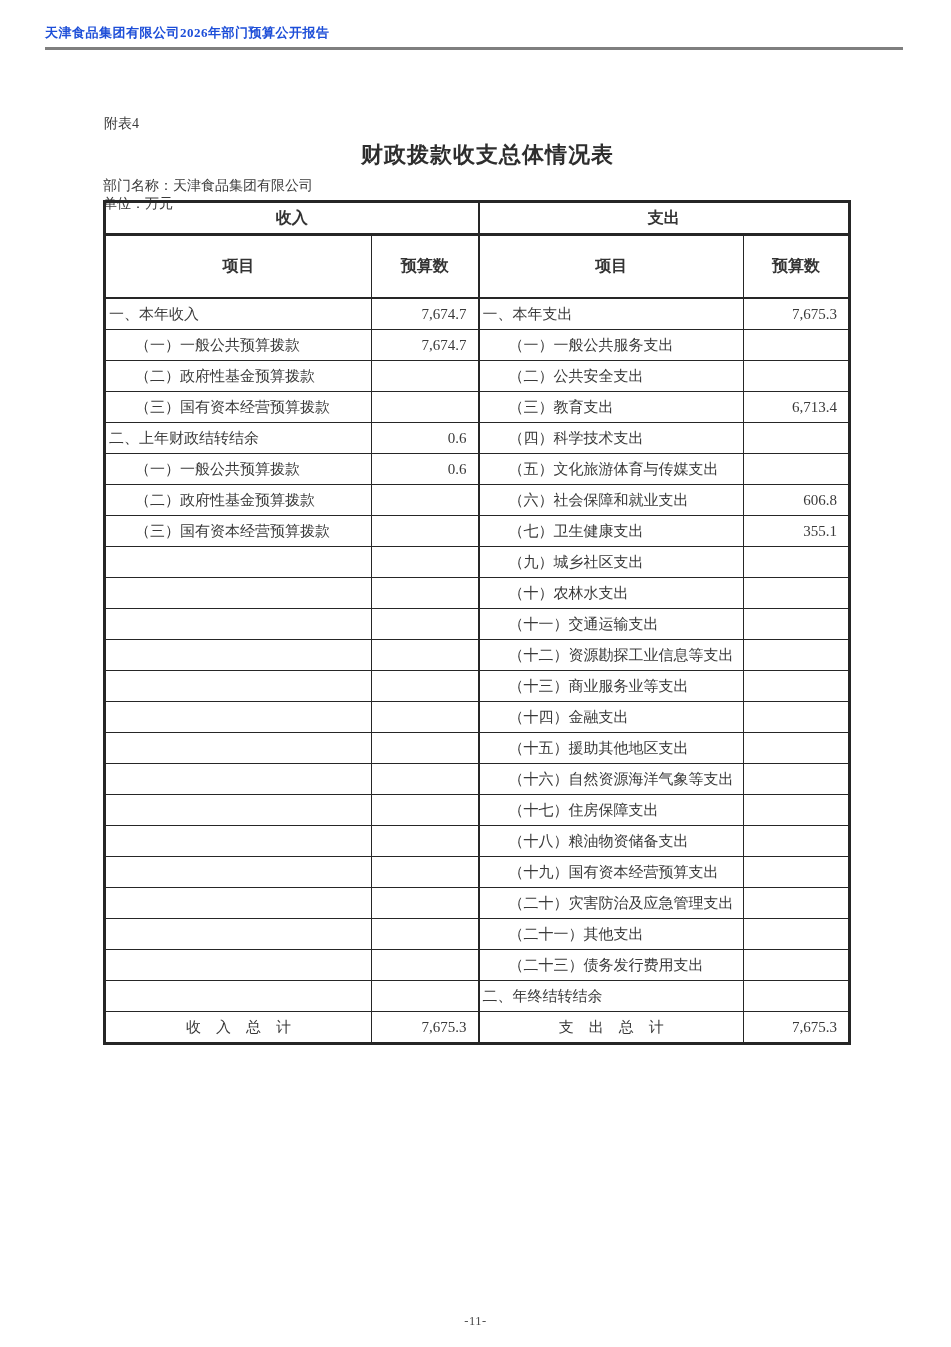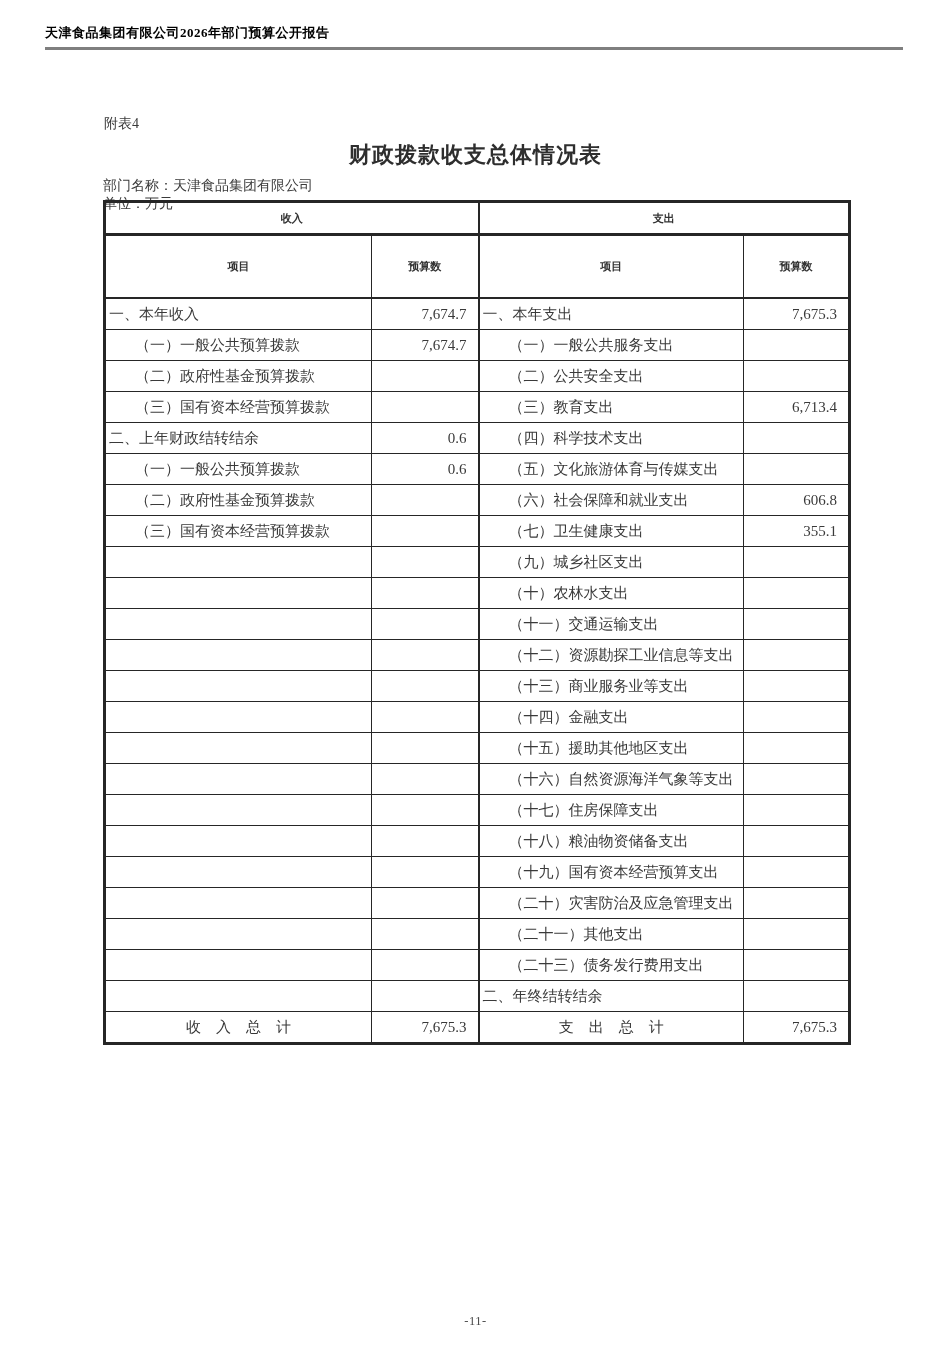--- a/index.html
+++ b/index.html
@@ -16,21 +16,21 @@
     color: #383838;
     overflow: hidden;
   }
   
   .report-title {
     position: absolute;
     left: 45px;
     top: 24px;
     font-size: 13px;
     font-weight: bold;
-    color: #000000;
+    color: #1d4ed8;
     letter-spacing: 0.5px;
   }
   .header-rule {
     position: absolute;
     left: 45px;
     top: 47px;
     width: 858px;
     height: 3px;
     background: #7f7f7f;
   }
@@ -43,21 +43,21 @@
   }
   .attachment-label {
     position: absolute;
     left: 1px;
     top: 5px;
     font-size: 14px;
     color: #3a3a3a;
   }
   .table-title {
     position: absolute;
-    left: 0;
+    left: 12px;
     top: 30px;
     width: 100%;
     margin: 0;
     text-align: center;
     font-family: "Liberation Sans", "DejaVu Sans", sans-serif;
     font-size: 22px;
     font-weight: bold;
     color: #2e2e2e;
     letter-spacing: 1px;
   }
@@ -85,21 +85,21 @@
   .budget-table th,
   .budget-table td {
     border: 1.5px solid #262626;
     overflow: hidden;
     white-space: nowrap;
     font-weight: normal;
   }
   .budget-table thead th {
     font-weight: bold;
     text-align: center;
-    font-size: 11px;
+    font-size: 16px;
     color: #333333;
   }
   tr.section-header-row th {
     height: 28px;
     border-bottom: 3px solid #262626;
   }
   tr.column-header-row th {
     height: 59px;
     border-bottom: 2.5px solid #262626;
   }

